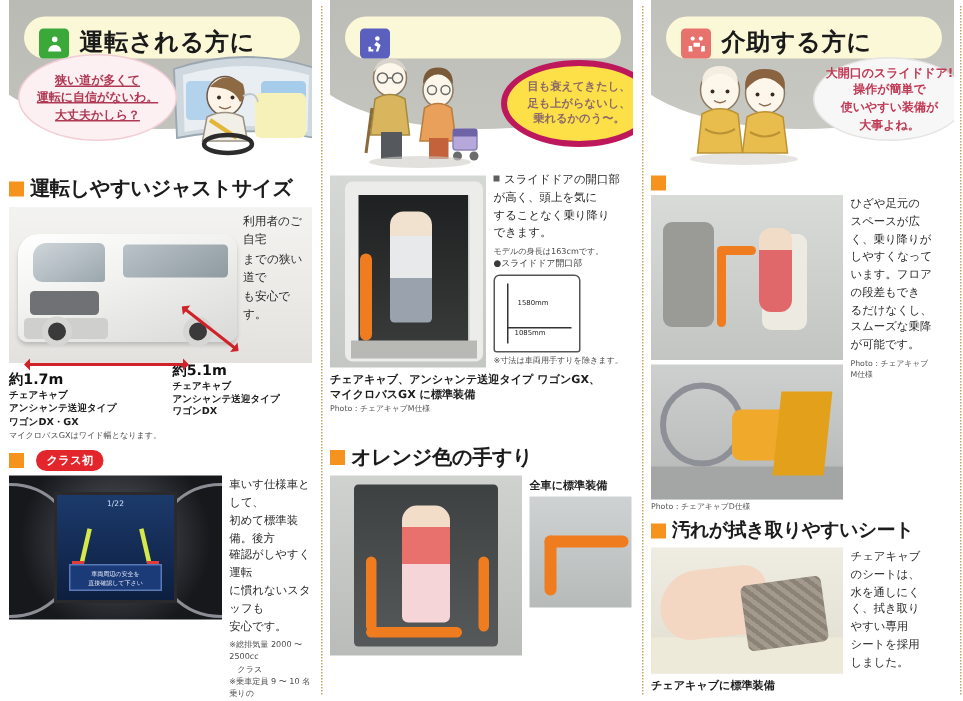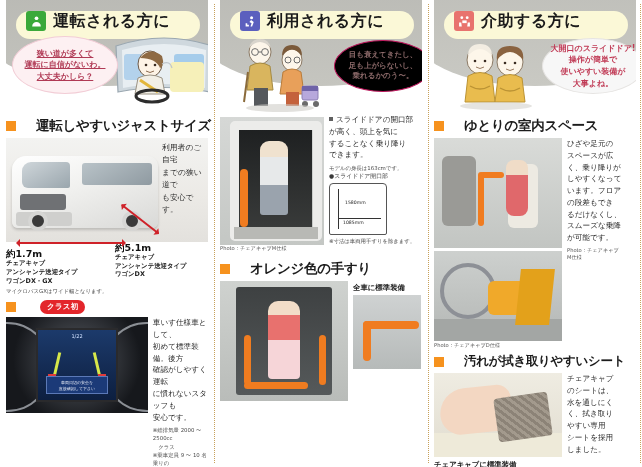--- a/index.html
+++ b/index.html
@@ -31,55 +31,55 @@
   .hero-bg{
     position:absolute;left:-16px;right:-16px;top:-46px;height:132px;
     background:#b9b9b5;border-radius:0 0 50% 50%/0 0 46px 46px;
   }
   .hero-bg.g1{background:linear-gradient(#b6b6b1,#c3c3bd);}
   .hero-bg.g2{background:linear-gradient(#b8b8b3,#c5c5bf);}
   .hero-bg.g3{background:linear-gradient(#bcbcb7,#c9c9c3);}
   .ribbon{
     position:absolute;left:10px;right:8px;top:11px;height:28px;
     background:#fbf8d7;border-radius:14px;
-    display:flex;align-items:flex-start;gap:7px;padding-left:10px;box-sizing:border-box;
+    display:flex;align-items:flex-end;gap:7px;padding-left:10px;box-sizing:border-box;
   }
   .ribbon-icon{
     width:20px;height:20px;border-radius:3px;flex:0 0 auto;
     display:flex;align-items:center;justify-content:center;
     color:#fff;font-size:12px;line-height:1;
   }
   .ribbon-title{
     font-size:16px;font-weight:bold;letter-spacing:.5px;color:#1a1a1a;
     font-family:"DejaVu Sans","Liberation Sans",sans-serif;
   }
 
   
   .bubble{
     position:absolute;border-radius:50%;
     display:flex;flex-direction:column;align-items:center;justify-content:center;
     text-align:center;line-height:1.45;font-weight:bold;
   }
   .bubble span{display:block;white-space:nowrap;}
   .bubble-pink{background:#fdf0f2;color:#b03a55;border:1px solid #f2cdd6;}
-  .bubble-gray{background:#000000;color:#8d6a6a;border:1px solid #be185d;}
+  .bubble-gray{background:#fde047;color:#8d6a6a;border:4px solid #be185d;}
   .bubble-white{background:#f7f7f7;color:#c03a55;border:1px solid #e6e4e2;}
   .b1{left:6px;top:36px;width:104px;height:56px;font-size:8px;text-decoration:underline;}
   .b2{left:114px;top:40px;width:96px;height:50px;font-size:7.5px;}
   .b3{left:108px;top:38px;width:100px;height:54px;font-size:8px;}
 
   
   .cartoon{position:absolute;}
   .c-driver{left:106px;top:24px;width:104px;height:84px;}
   .c-pair{left:14px;top:28px;width:96px;height:84px;}
   .c-helpers{left:16px;top:30px;width:96px;height:80px;}
 
   
   .sec-h{
-    display:flex;align-items:center;gap:20px;margin:4px 0 3px 0;
+    display:flex;align-items:center;gap:4px;margin:4px 0 3px 0;
     font-size:13.5px;font-weight:bold;letter-spacing:-.3px;color:#1c1c1c;
     white-space:nowrap;
   }
   .sec-h .sq{width:10px;height:10px;background:#f6921e;flex:0 0 auto;}
   .sec-h.small{font-size:12.5px;}
   .badge{
     display:inline-block;background:#e3262b;color:#fff;border-radius:9px;
     font-size:7.5px;font-weight:bold;padding:2px 7px 2px 7px;margin-left:4px;
     letter-spacing:.2px;
   }
@@ -317,21 +317,20 @@
       <div class="hero-bg g2"></div>
 
       <div class="ribbon">
         <div class="ribbon-icon" style="background:#5b5fbe">
           <svg width="13" height="13" viewBox="0 0 24 24" fill="#fff">
               <circle cx="14" cy="5" r="2.8"></circle>
               <path d="M3 21h6v-3H6v-3H3z"></path>
               <path d="M13 9l5 4-3 8h-3l2-6-4-2z"></path>
             </svg>
         </div>
-        <div class="ribbon-title">利用される方に</div>
       </div>
 
       <div class="cartoon c-pair">
         <svg width="96" height="84" viewBox="0 0 96 84">
           <ellipse cx="26" cy="24" rx="11" ry="12" fill="#fdf6ea" stroke="#8b7a66" stroke-width="1"></ellipse>
           <path d="M15 20 q11 -12 22 0 q-2 -9 -11 -9 q-9 0 -11 9z" fill="#d8d4cc"></path>
           <circle cx="21" cy="24" r="3.4" fill="none" stroke="#6b6b6b" stroke-width="1"></circle>
           <circle cx="31" cy="24" r="3.4" fill="none" stroke="#6b6b6b" stroke-width="1"></circle>
           <path d="M24.5 24h3" stroke="#6b6b6b" stroke-width="1"></path>
           <path d="M16 38 q10 -6 20 0 l3 24 h-26z" fill="#d9b55e" stroke="#a58a42" stroke-width="1"></path>
@@ -381,23 +380,25 @@
         <div class="dimbox">
           <div class="vline"></div>
           <div class="hline"></div>
           <div class="lab v">1580mm</div>
           <div class="lab h">1085mm</div>
         </div>
         <div class="tiny" style="margin-top:2px">※寸法は車両用手すりを除きます。</div>
       </div>
     </div>
 
+    <div class="cap-b" style="margin-top:3px;white-space:pre-line">チェアキャブ、アンシャンテ送迎タイプ ワゴンGX、
+マイクロバスGX に標準装備</div>
     <div class="cap-photo">Photo：チェアキャブM仕様</div>
 
-    <div class="sec-h" style="margin-top:8px;">
+    <div class="sec-h" style="margin-top:20px;">
       <span class="sq"></span>
       <span>オレンジ色の手すり</span>
     </div>
 
     <div class="rowflex" style="margin-top:1px;">
       <div class="photo hr-photo" style="width:128px;">
         <div class="hr-cabin"></div>
         <div class="hr-woman"></div>
         <div class="hr-bar lf"></div>
         <div class="hr-bar rt"></div>
@@ -455,21 +456,20 @@
       <div class="bubble bubble-white b3">
         <span>大開口のスライドドア!</span>
         <span>操作が簡単で</span>
         <span>使いやすい装備が</span>
         <span>大事よね。</span>
       </div>
     </div>
 
     <div class="sec-h">
       <span class="sq"></span>
-      <span>ゆとりの室内スペース</span>
     </div>
 
     <div class="rowflex" style="margin-top:1px;">
       <div style="width:128px;">
         <div class="photo int-photo">
           <div class="int-seat s1"></div>
           <div class="int-seat s2"></div>
           <div class="int-person"></div>
           <div class="int-rail"></div>
           <div class="int-rail2"></div>

